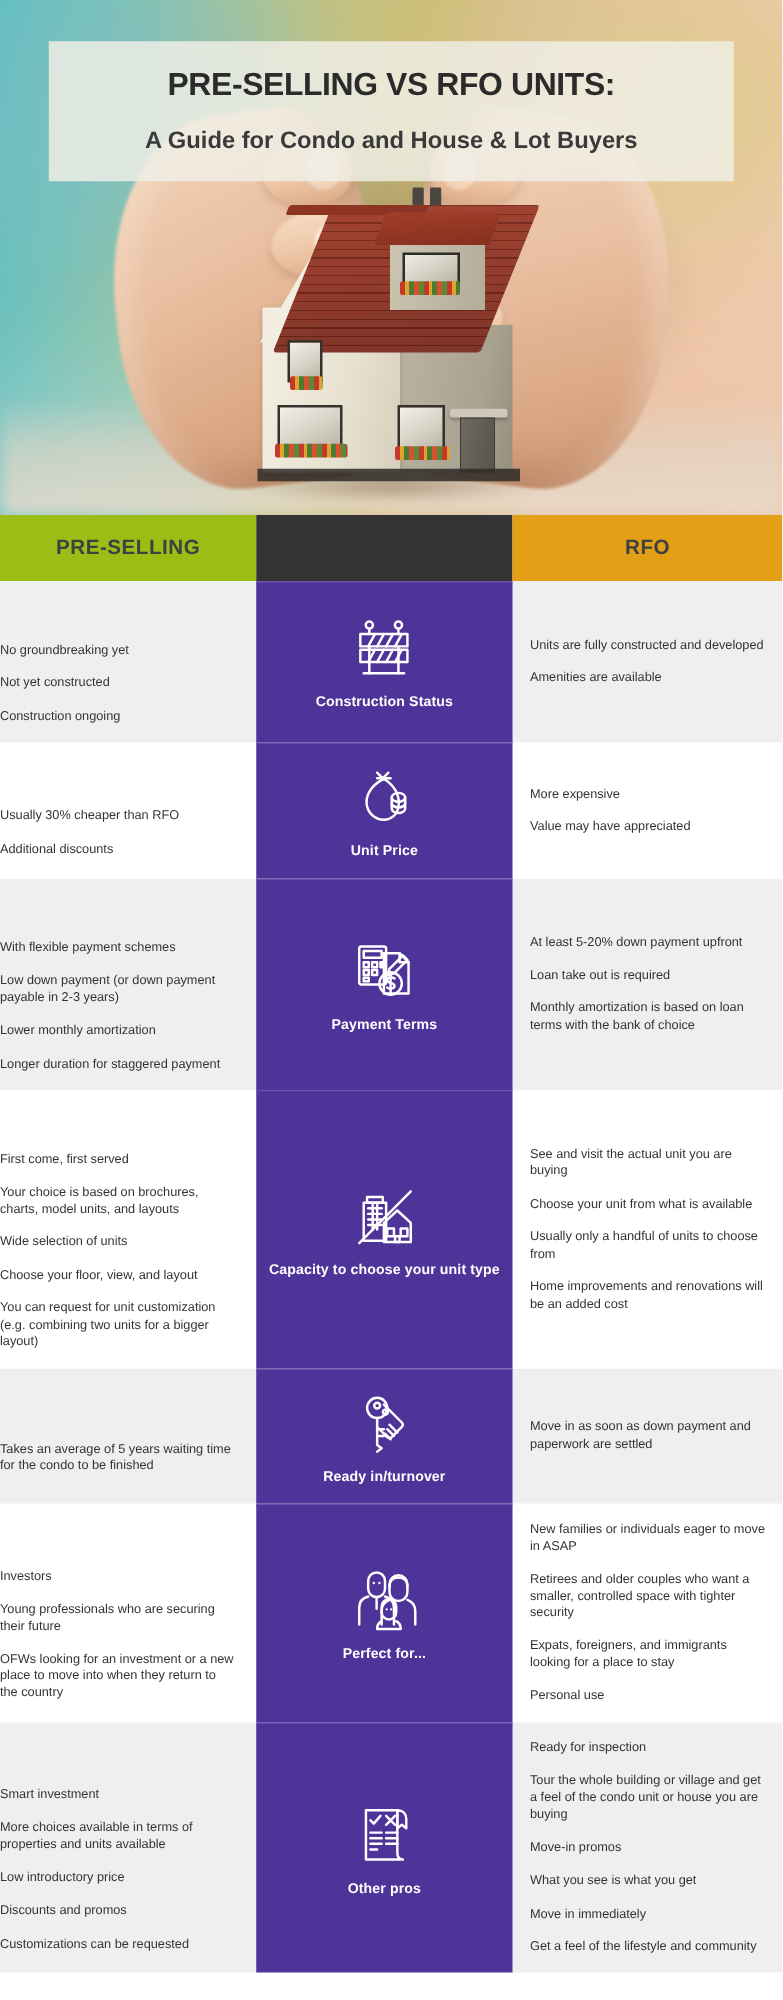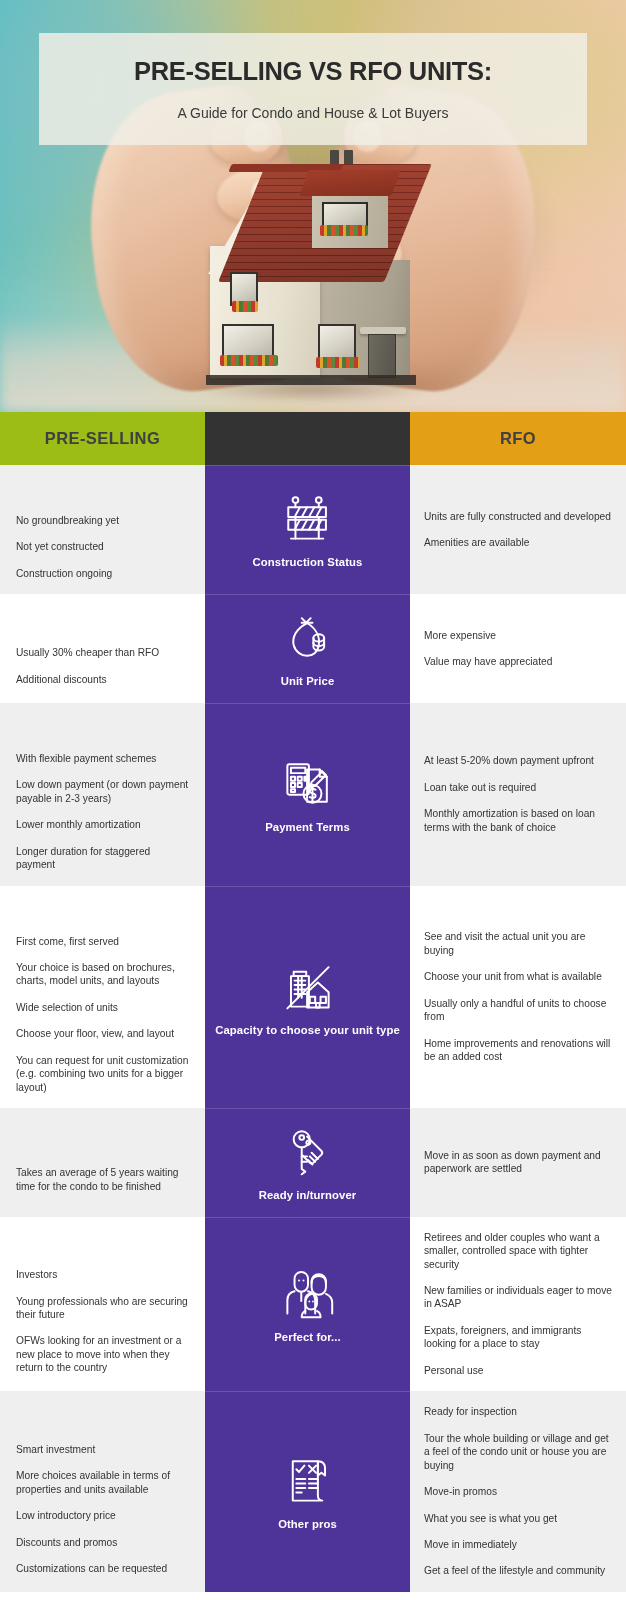--- a/index.html
+++ b/index.html
@@ -207,22 +207,22 @@
   .title-main {
     font-size: 25.5px;
     font-weight: 700;
     letter-spacing: -0.3px;
     color: #2b2b2b;
     text-align: right;
     line-height: 1.1;
   }
   .title-sub {
     margin-top: 20px;
-    font-size: 14px;
-    font-weight: 400;
+    font-size: 19px;
+    font-weight: 700;
     color: #3a3a3a;
     text-align: center;
     line-height: 1.15;
   }
 
   
   .table { position: relative; width: 626px; }
   .hrow {
     display: flex;
     width: 626px;
@@ -238,21 +238,21 @@
   .hcell-left  { width: 205px; }
   .hcell-mid   { width: 205px; font-size: 0; }
   .hcell-right { width: 216px; }
 
   .row { display: flex; width: 626px; position: relative; }
   .row.alt { background: #efefef; }
   .row.plain { background: #ffffff; }
 
   .col-left {
     width: 205px;
-    padding: 14px 16px 14px 16px;
+    padding: 14px 16px 14px 0;
     display: flex; flex-direction: column; justify-content: center; margin-top: 35px;
   }
   .col-mid {
     width: 205px;
     background: #4e3399;
     display: flex; flex-direction: column;
     align-items: center; justify-content: center;
     padding: 14px 10px 14px 10px;
     border-top: 1px solid #6a53ab;
   }
@@ -472,22 +472,22 @@
           </div>
           <div class="col-mid">
             <div class="mid-icon">
               <svg viewBox="0 0 58 58" width="52" height="52">
                 <use href="#ic-family-group-icon"></use>
               </svg>
             </div>
             <div class="mid-label">Perfect for...</div>
           </div>
           <div class="col-right">
+            <div class="bullet">New families or individuals eager to move in ASAP</div>
             <div class="bullet">Retirees and older couples who want a smaller, controlled space with tighter security</div>
-            <div class="bullet">New families or individuals eager to move in ASAP</div>
             <div class="bullet">Expats, foreigners, and immigrants looking for a place to stay</div>
             <div class="bullet">Personal use</div>
           </div>
         </div>
         <div class="row alt">
           <div class="col-left">
             <div class="bullet">Smart investment</div>
             <div class="bullet">More choices available in terms of properties and units available</div>
             <div class="bullet">Low introductory price</div>
             <div class="bullet">Discounts and promos</div>

